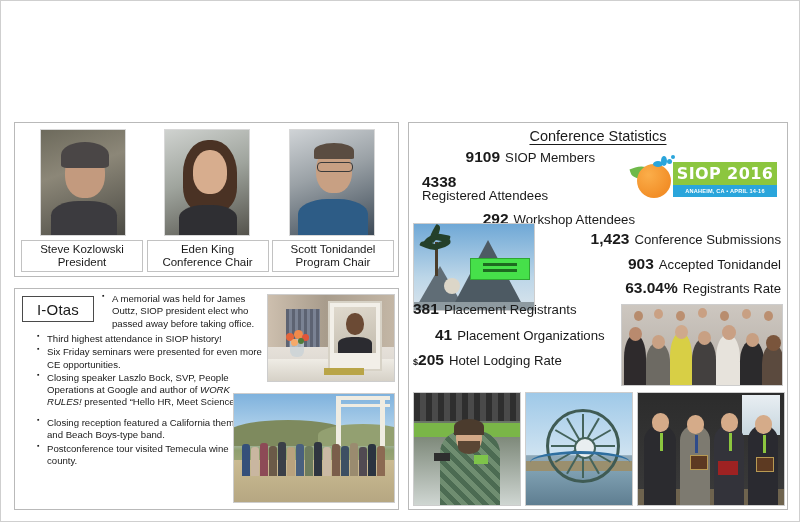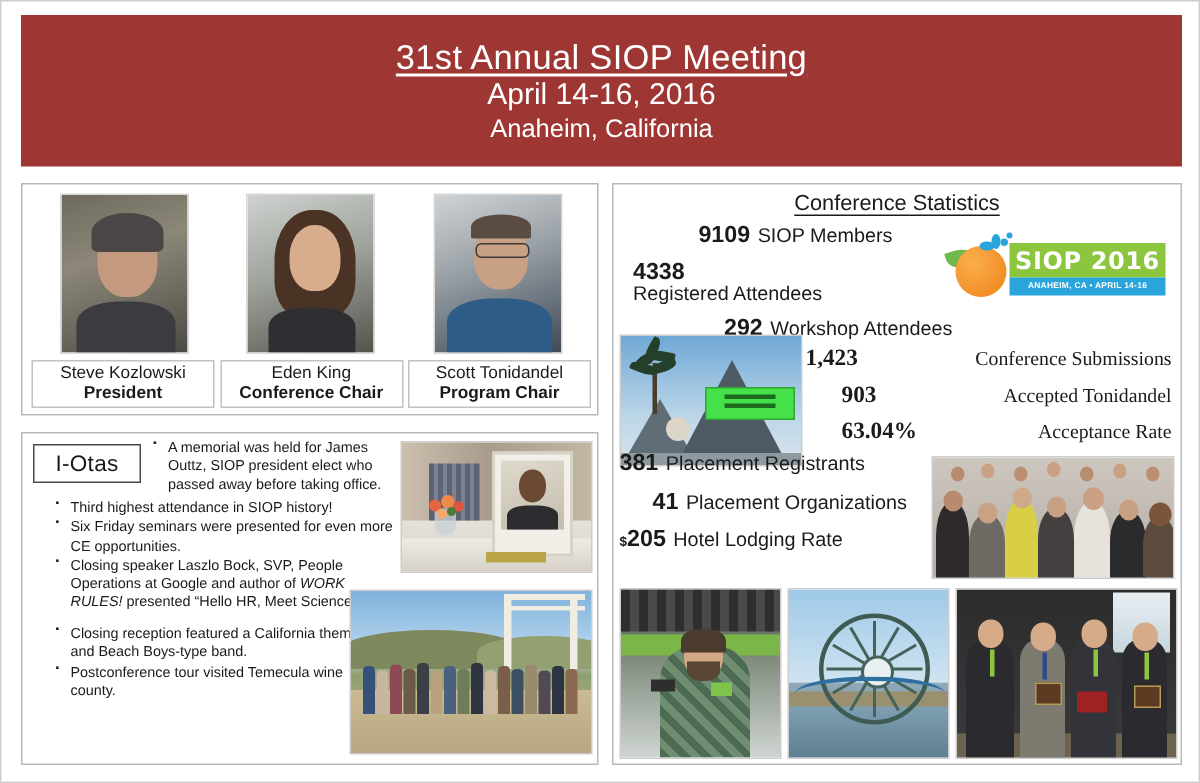--- a/index.html
+++ b/index.html
@@ -59,21 +59,21 @@
     display:flex; justify-content:space-between;
   }
   .cap{
     width:122px; height:32px; box-sizing:border-box;
     border:1px solid #c2c2c2; background:#fff;
     display:flex; flex-direction:column;
     align-items:center; justify-content:center;
     line-height:1.15;
   }
   .cap .n{ font-size:11.5px; font-weight:400; white-space:nowrap;}
-  .cap .r{ font-size:11.5px; font-weight:700; white-space:nowrap;}
+  .cap .r{ font-size:11.5px; font-weight:400; white-space:nowrap;}
 
   
   .ph{position:absolute;inset:0;}
   .p1{background:linear-gradient(160deg,#6d6a5c 0%,#8c8778 38%,#4b4a44 100%);}
   .p2{background:linear-gradient(160deg,#cfd2cf 0%,#9fa49d 45%,#54534c 100%);}
   .p3{background:linear-gradient(160deg,#cfd3d6 0%,#9aa1a6 42%,#3d4a57 100%);}
   .face{position:absolute;border-radius:48% 48% 44% 44%;}
   .f1{left:24px;top:18px;width:40px;height:50px;background:#c39a7e;}
   .f2{left:28px;top:20px;width:34px;height:44px;background:#d7ad8e;}
   .f3{left:26px;top:18px;width:36px;height:45px;background:#c8a083;}
@@ -174,21 +174,21 @@
   .stat-lbl{ font-size:13.2px; font-weight:400; margin-left:5px;}
   .sup{ font-size:9px; font-weight:700; vertical-align:super; margin-right:0px;}
 
   .grpA{ position:absolute; left:8px; top:26px; width:228px;}
   .grpA .stat-line{ justify-content:flex-end; margin-bottom:9px;}
   .grpA .stat-line:nth-child(1){ padding-right:50px;}
   .grpA .stat-line:nth-child(2){ padding-right:0px;flex-direction:column;}
   .grpA .stat-line:nth-child(3){ padding-right:10px;}
 
   .grpB{ position:absolute; left:128px; top:108px; width:244px;}
-  .grpB .stat-line{ justify-content:space-between; margin-bottom:9px;font-family:Liberation Serif, serif;}
+  .grpB .stat-line{ justify-content:flex-end; margin-bottom:9px;}
   .grpB .stat-line:nth-child(2){ padding-left:24px;}
   .grpB .stat-line:nth-child(3){ padding-left:24px;}
 
   .grpC{ position:absolute; left:4px; top:178px; width:216px;}
   .grpC .stat-line{ justify-content:flex-start; margin-bottom:10px;}
   .grpC .stat-line:nth-child(2){ padding-left:22px;}
   .grpC .stat-line:nth-child(3){ padding-left:0px;}
 
   
   .siop-logo{
@@ -294,25 +294,20 @@
   .aw-hd{position:absolute;border-radius:48%;background:#d5ab89;}
   .aw-lan{position:absolute;width:3px;height:18px;background:#8cc63f;}
   .aw-floor{position:absolute;left:0;bottom:0;width:100%;height:16px;background:#6e634e;}
   .aw-plaque{position:absolute;width:16px;height:13px;background:#5d3a22;border:1px solid #b89a53;}
 </style>
 </head>
 <body>
 
 <div class="page">
 
-  <div class="header">
-    <div class="hdr-title">31st Annual SIOP Meeting</div>
-    <div class="hdr-sub1">April 14-16, 2016</div>
-    <div class="hdr-sub2">Anaheim, California</div>
-  </div>
 
   <div class="panel" id="people-panel">
 
     <div class="people-row">
 
       <div class="portrait">
         <div class="ph p1"></div>
         <div class="body-sh b1"></div>
         <div class="face f1"></div>
         <div class="hair h1"></div>
@@ -489,21 +484,21 @@
       <div class="stat-line">
         <span class="stat-num">1,423</span>
         <span class="stat-lbl">Conference Submissions</span>
       </div>
       <div class="stat-line">
         <span class="stat-num">903</span>
         <span class="stat-lbl">Accepted Tonidandel</span>
       </div>
       <div class="stat-line">
         <span class="stat-num">63.04%</span>
-        <span class="stat-lbl">Acceptance Rate</span>
+        <span class="stat-lbl">Registrants Rate</span>
       </div>
     </div>
 
     <div class="grpC">
       <div class="stat-line">
         <span class="stat-num">381</span>
         <span class="stat-lbl">Placement Registrants</span>
       </div>
       <div class="stat-line">
         <span class="stat-num">41</span>

